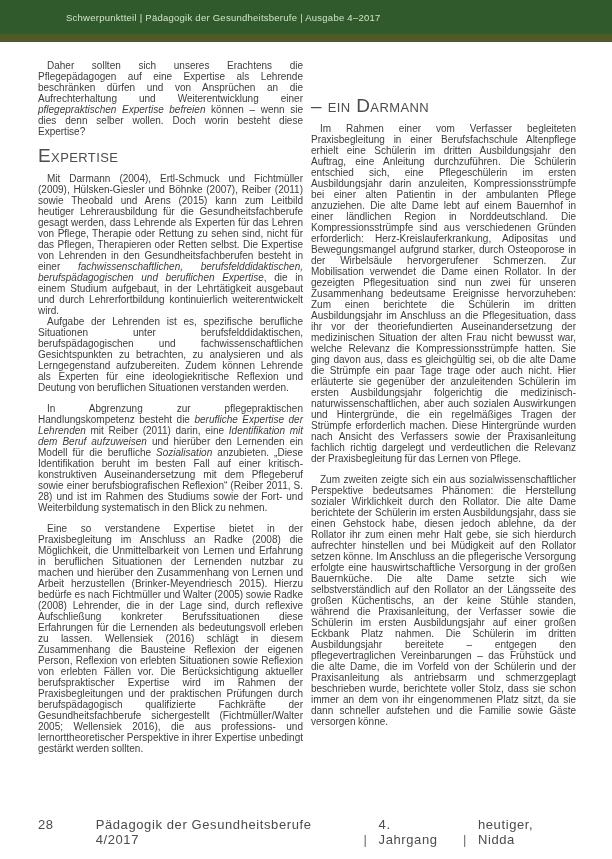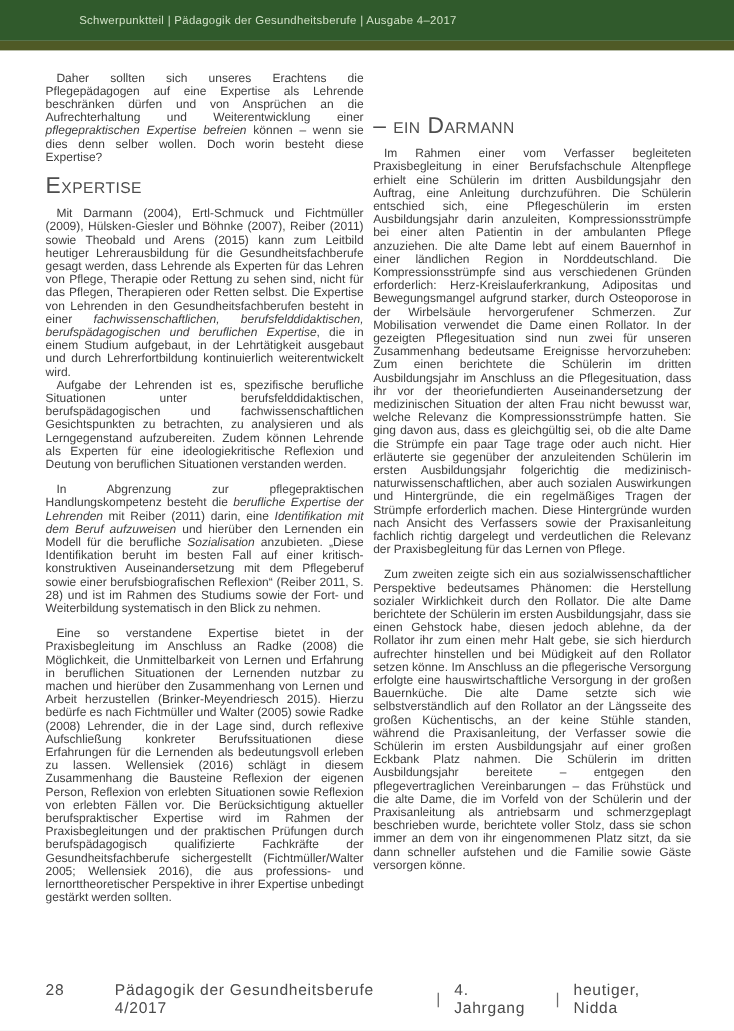--- a/index.html
+++ b/index.html
@@ -56,21 +56,21 @@
   
   .footer{
     position:absolute;left:0;right:0;top:817px;
     display:flex;align-items:baseline;
     font-size:13px;color:#4b4b4b;
     letter-spacing:.6px;
   }
   .page-number{margin-left:38px;}
   .fline{
     margin-left:auto;margin-right:40px;
-    display:flex;align-items:center;padding-left:42px;
+    display:flex;align-items:flex-end;padding-left:42px;
   }
   .fline .sep{margin:0 11px;color:#6b6b6b;}
 </style>
 </head>
 <body>
 
 <div class="page">
 
   <header class="topbar">
     <span>Schwerpunktteil | Pädagogik der Gesundheitsberufe | Ausgabe 4–2017</span>

